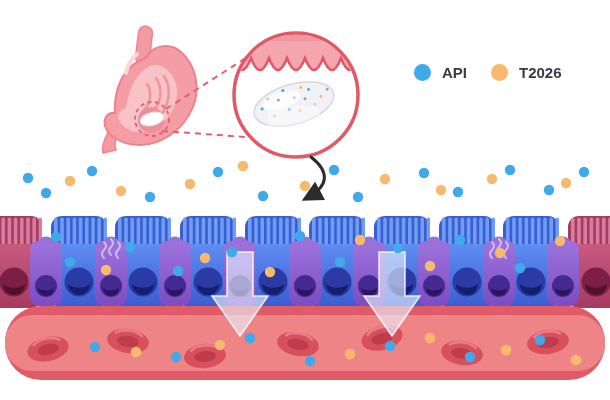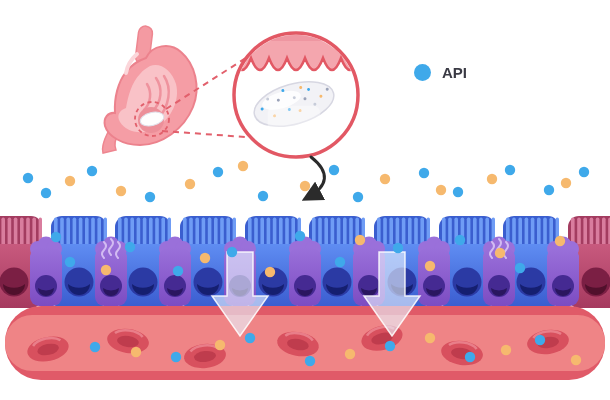--- a/index.html
+++ b/index.html
@@ -266,14 +266,18 @@
         <circle cx="506" cy="350" r="5.2" fill="#F6B96E"></circle>
         <circle cx="576" cy="360" r="5.2" fill="#F6B96E"></circle>
       </g>
   </svg>
 
   <div class="legend">
     <div class="legend-item">
       <span class="legend-dot" style="background: rgb(63, 169, 234);"></span>
       <span class="legend-label">API</span>
     </div>
+    <div class="legend-item">
+      <span class="legend-dot" style="background: rgb(246, 185, 110);"></span>
+      <span class="legend-label">T2026</span>
+    </div>
   </div>
 </div>
 
 </body></html>

